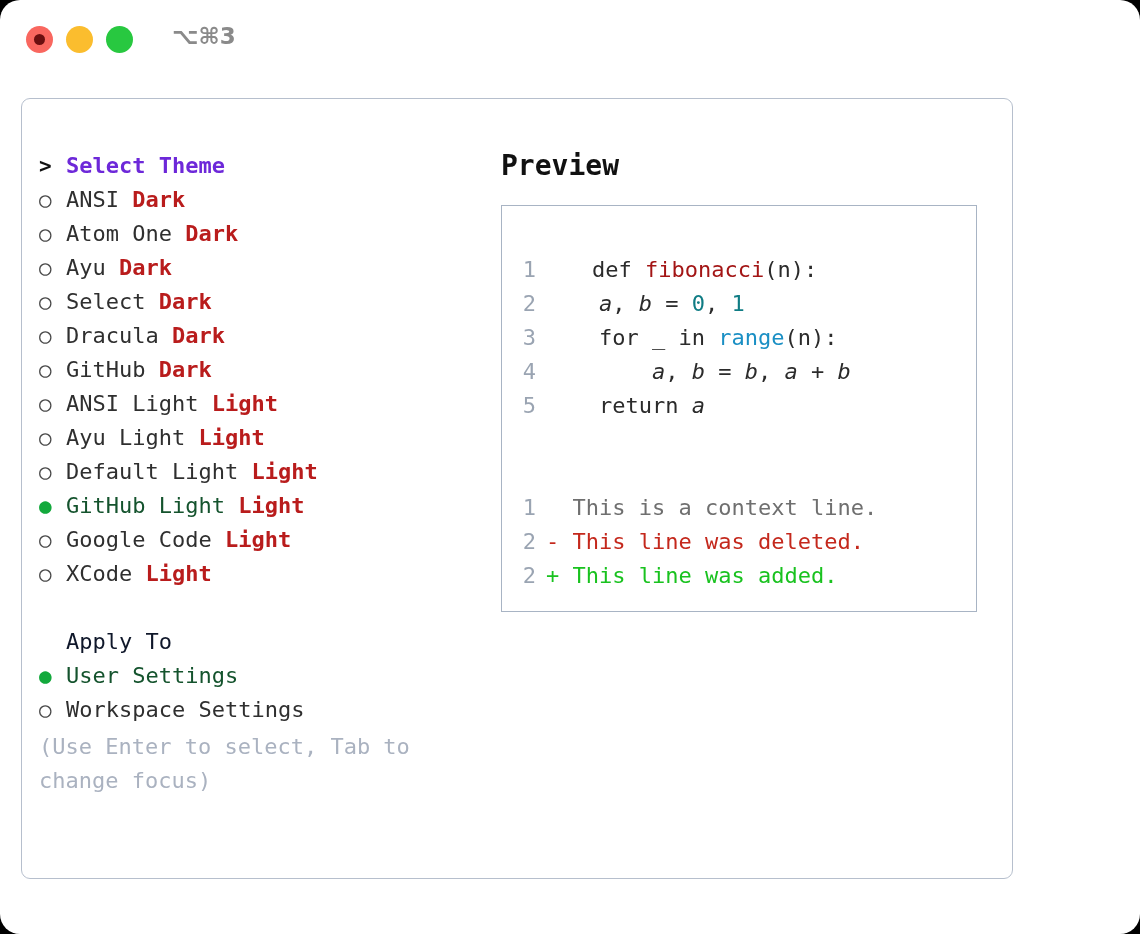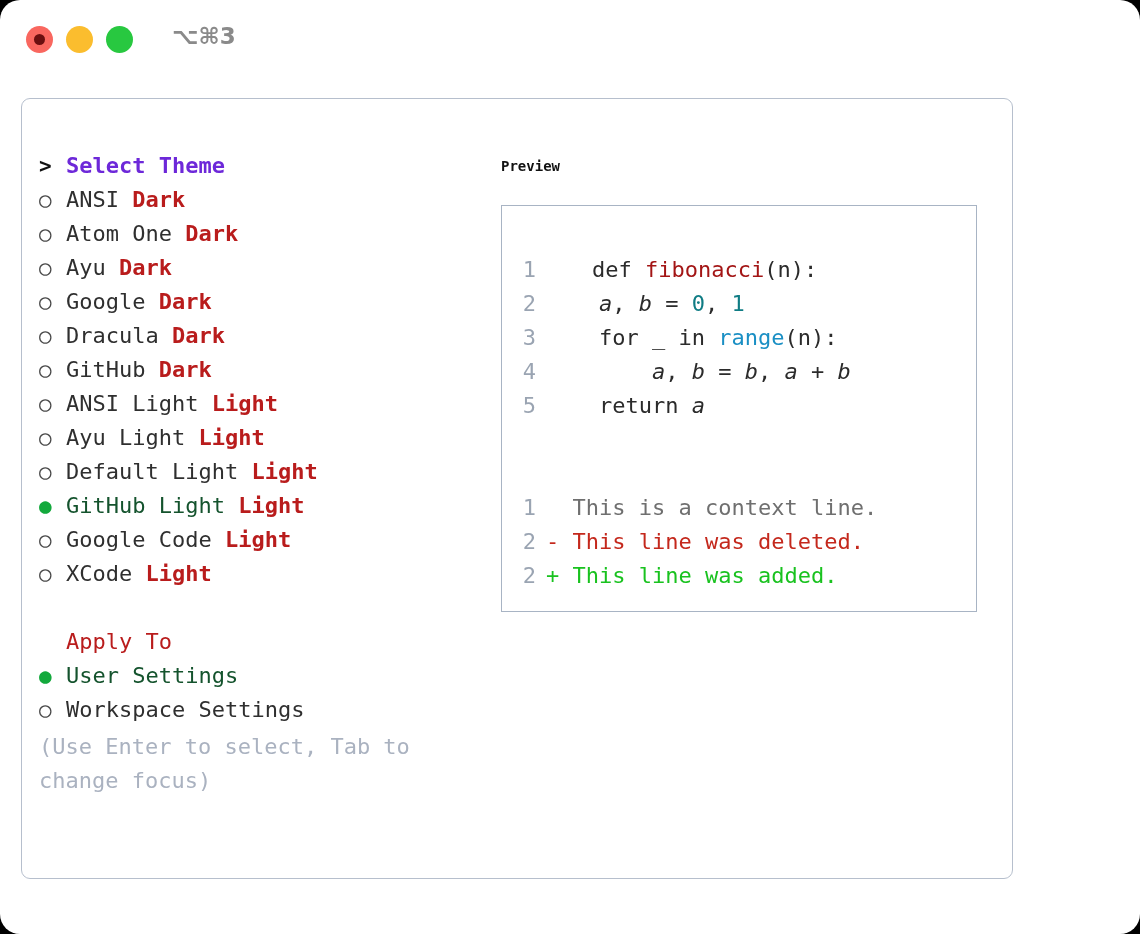--- a/index.html
+++ b/index.html
@@ -91,39 +91,39 @@
     font-size: 21px;
     color: #4a4a4a;
   }
   .marker.sel { color: #13a93c; }
   .head-row .marker { color: #111111; font-weight: bold; }
   .head-row .label  { color: #6d28d9; font-weight: bold; }
   .label { color: #2f2f2f; }
   .label.sel { color: #14532d; }
   .suffix { color: #b91c1c; font-weight: bold; }
   .section-label {
-    color: #b91c1c;
+    color: #0f172a;
   }
   .spacer-row { height: 34px; }
   .hint {
     margin-top: 3px;
     font-size: 22px;
     line-height: 34px;
     color: #aab2c0;
     width: 410px;
   }
   
   .right-col {
     position: absolute;
     left: 479px;
     top: 50px;
     width: 490px;
   }
   .preview-title {
-    font-size: 14px;
+    font-size: 28px;
     line-height: 34px;
     font-weight: bold;
     color: #111111;
     margin-bottom: 22px;
   }
   .code-box {
     border: 1px solid #a8b4c4;
     width: 476px;
     height: 407px;
     box-sizing: border-box;
@@ -175,21 +175,21 @@
 
       <div class="row head-row">
         <span class="marker">&gt;</span>
         <span class="label">Select Theme</span>
       </div>
 
       <div id="theme-list">
           <div class="row"><span class="marker">○</span><span class="label">ANSI</span><span class="suffix"> Dark</span></div>
           <div class="row"><span class="marker">○</span><span class="label">Atom One</span><span class="suffix"> Dark</span></div>
           <div class="row"><span class="marker">○</span><span class="label">Ayu</span><span class="suffix"> Dark</span></div>
-          <div class="row"><span class="marker">○</span><span class="label">Google</span><span class="suffix"> Dark</span></div>
+          <div class="row"><span class="marker">○</span><span class="label">Select</span><span class="suffix"> Dark</span></div>
           <div class="row"><span class="marker">○</span><span class="label">Dracula</span><span class="suffix"> Dark</span></div>
           <div class="row"><span class="marker">○</span><span class="label">GitHub</span><span class="suffix"> Dark</span></div>
           <div class="row"><span class="marker">○</span><span class="label">ANSI Light</span><span class="suffix"> Light</span></div>
           <div class="row"><span class="marker">○</span><span class="label">Ayu Light</span><span class="suffix"> Light</span></div>
           <div class="row"><span class="marker">○</span><span class="label">Default Light</span><span class="suffix"> Light</span></div>
           <div class="row"><span class="marker sel">●</span><span class="label sel">GitHub Light</span><span class="suffix"> Light</span></div>
           <div class="row"><span class="marker">○</span><span class="label">Google Code</span><span class="suffix"> Light</span></div>
           <div class="row"><span class="marker">○</span><span class="label">XCode</span><span class="suffix"> Light</span></div>
         </div>
 

